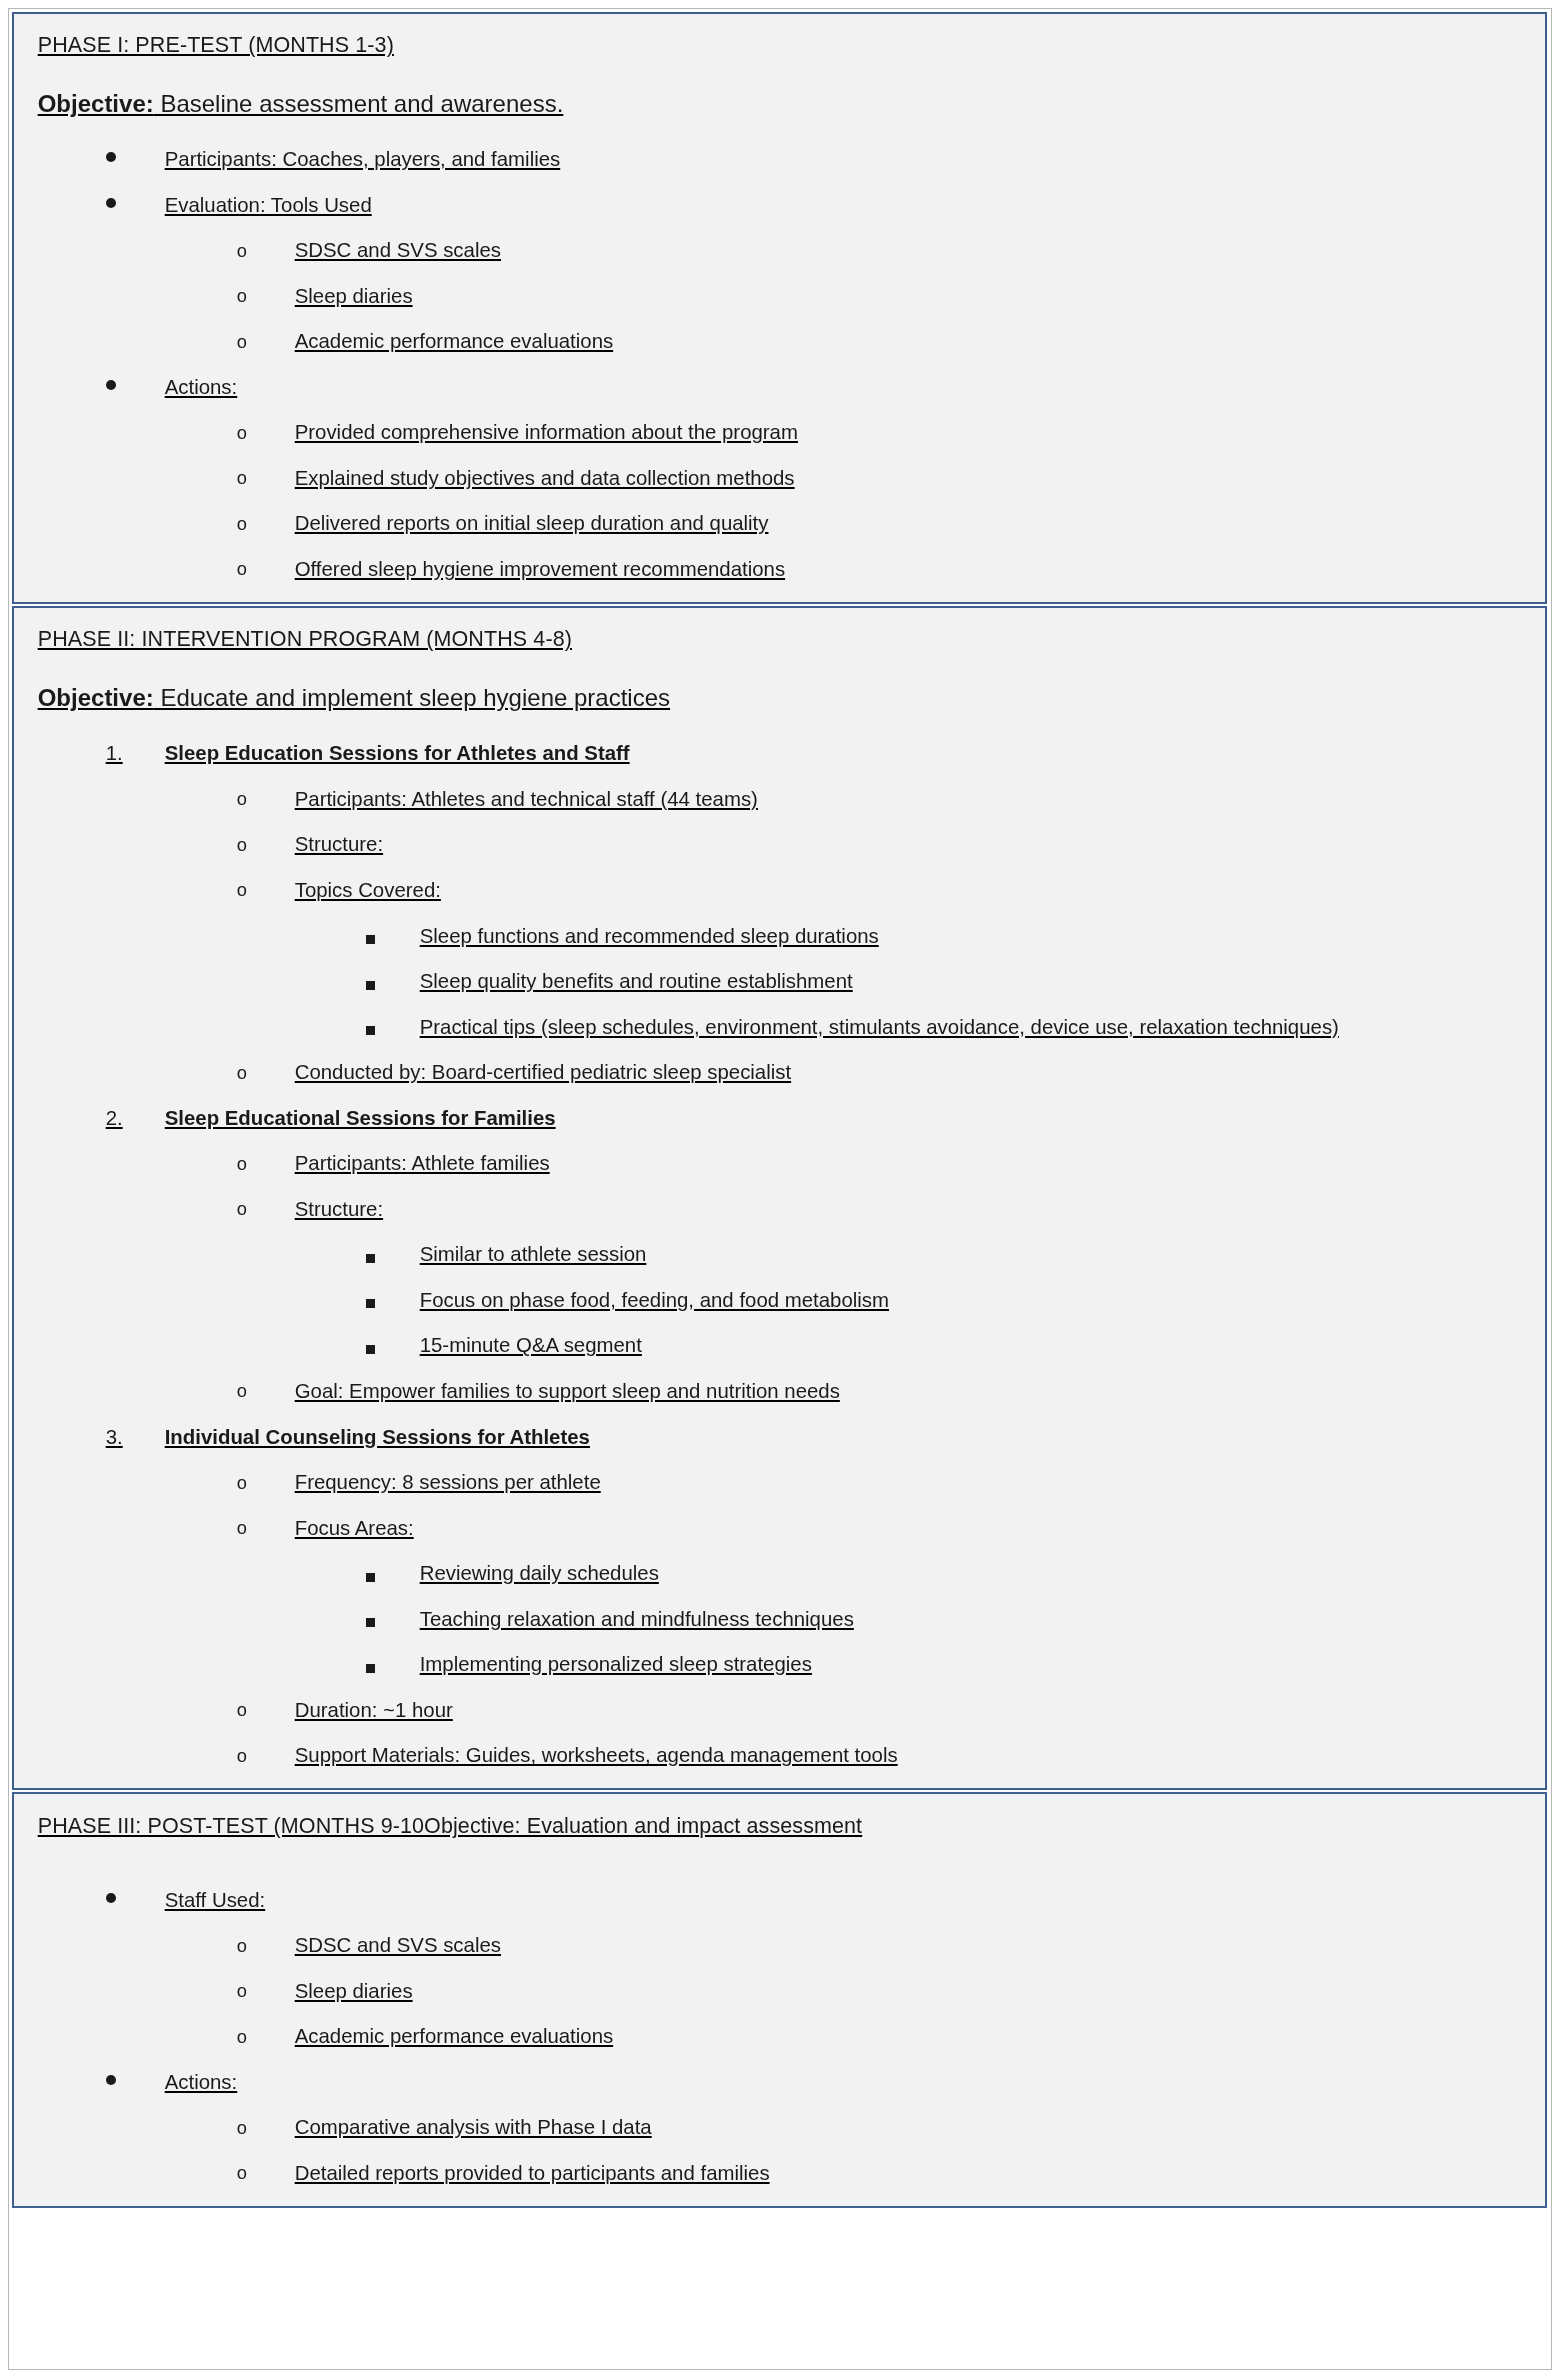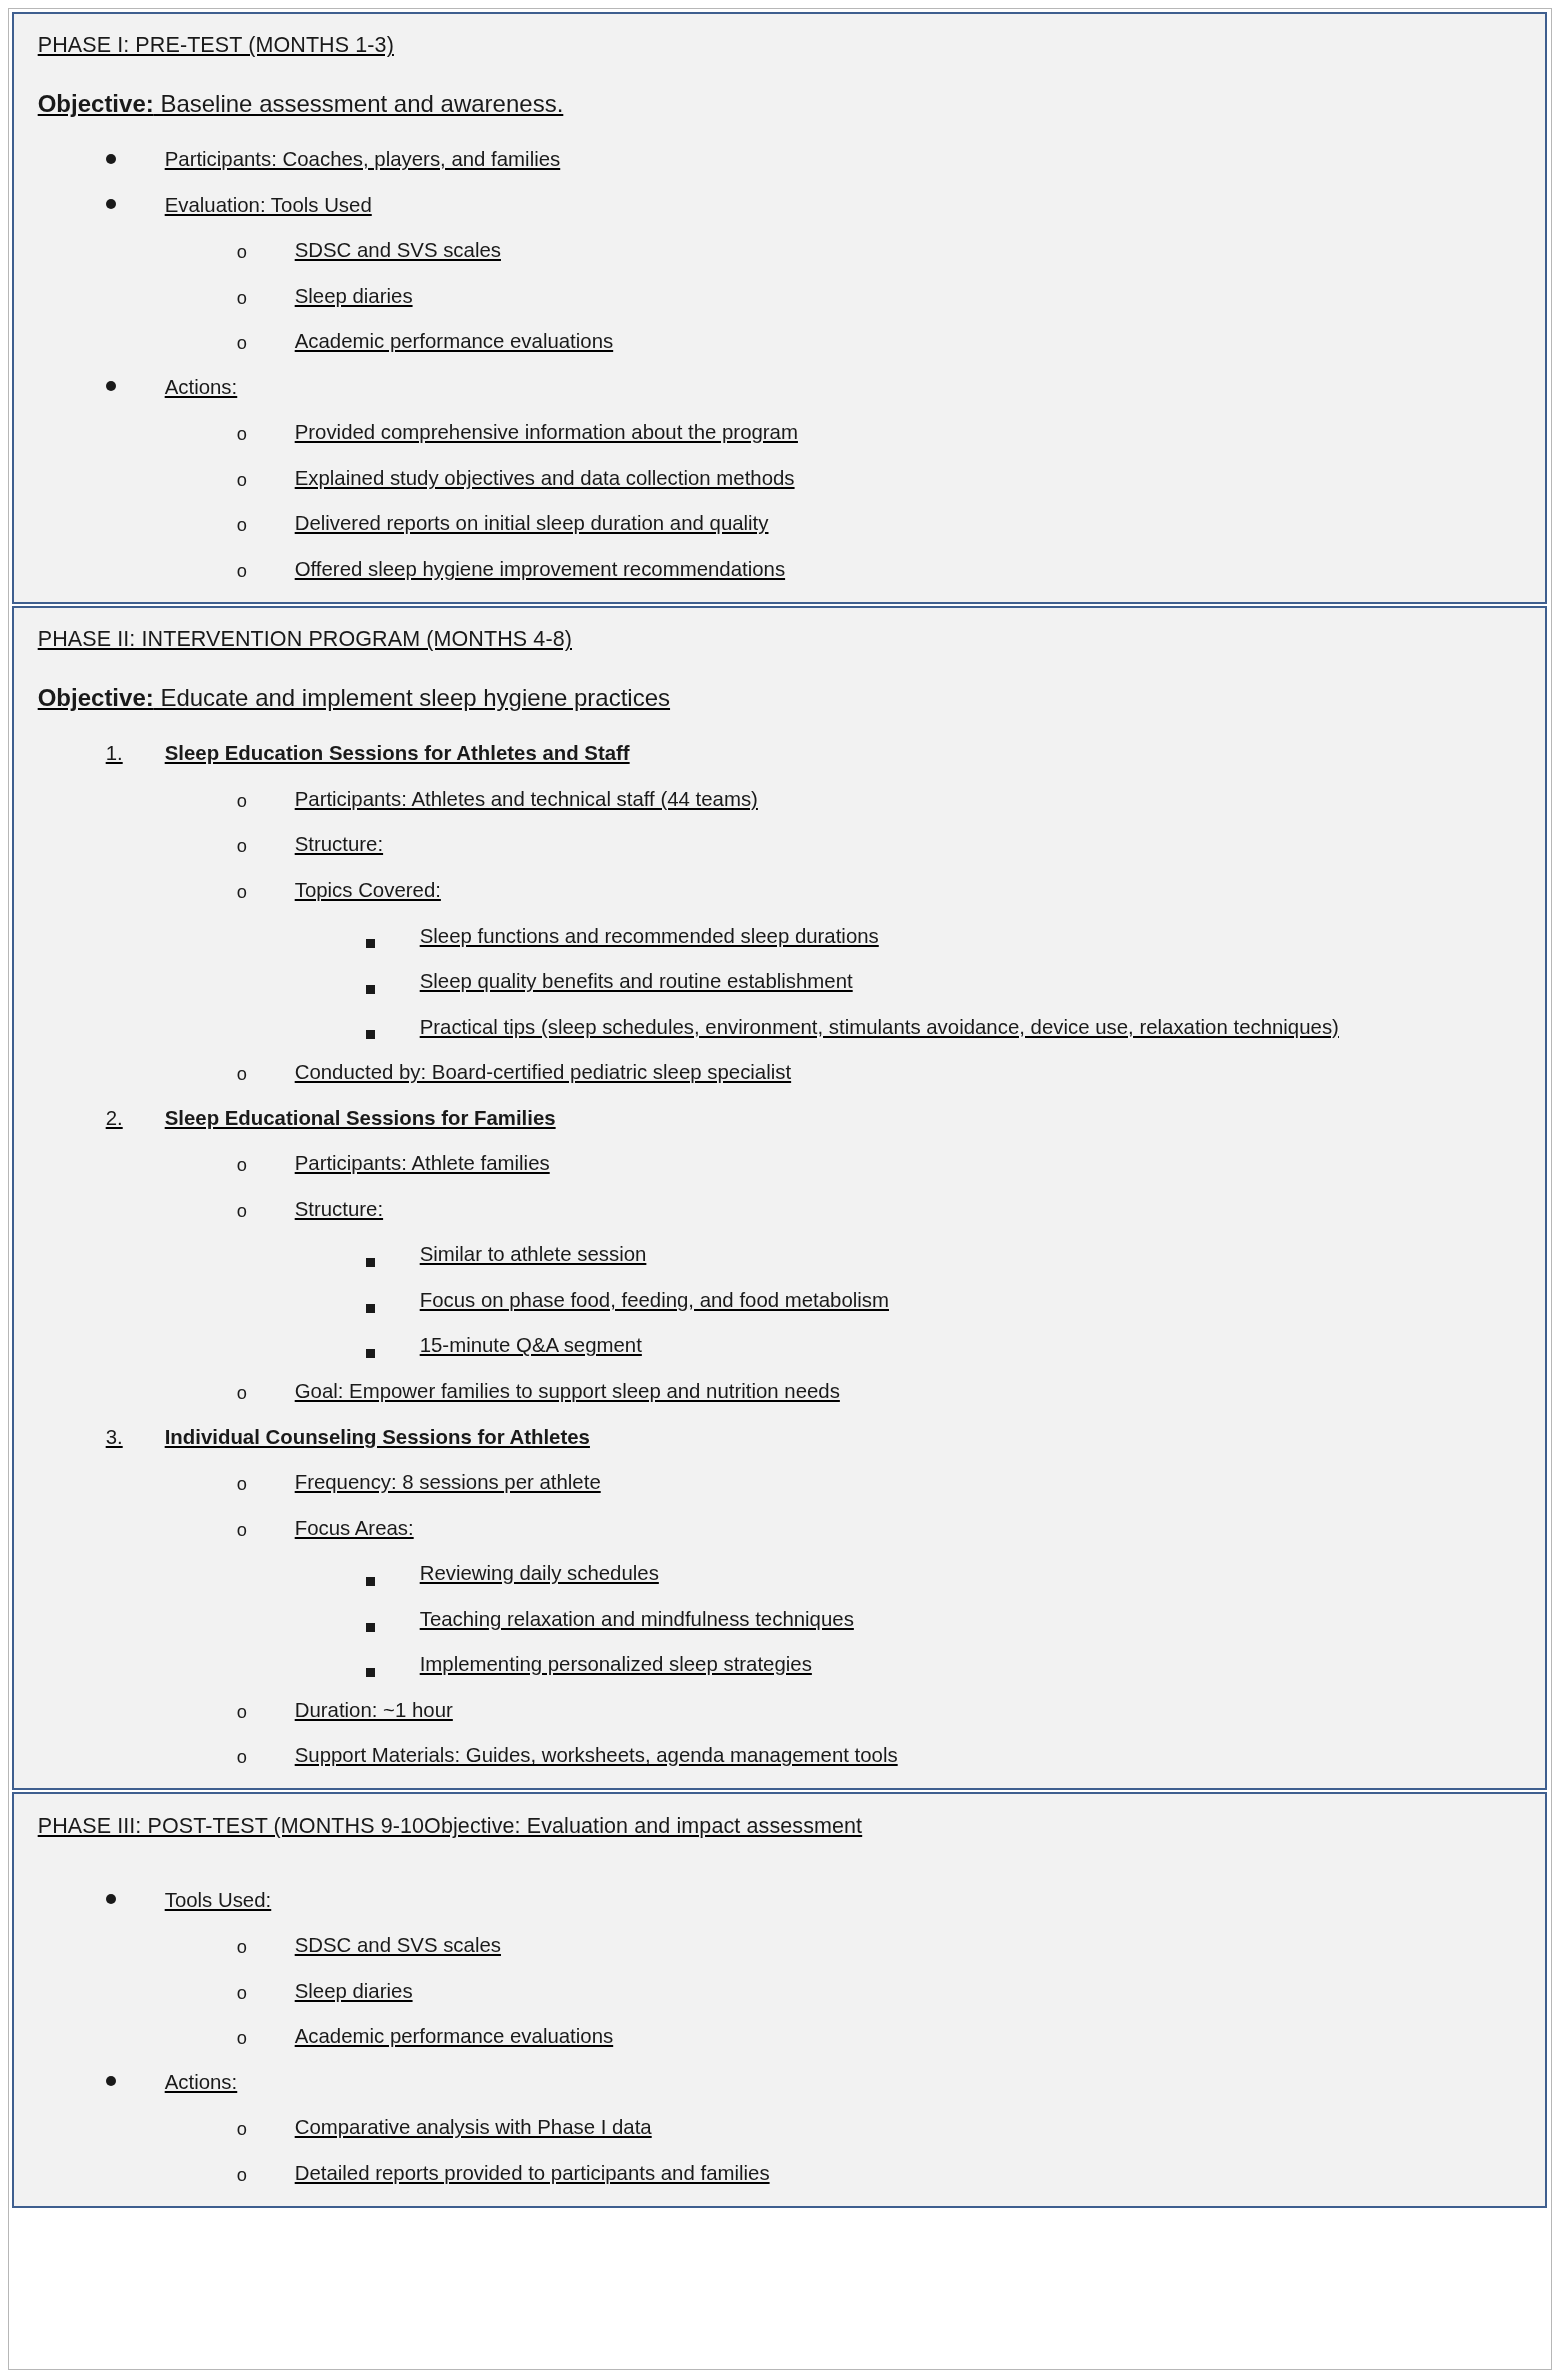--- a/index.html
+++ b/index.html
@@ -50,21 +50,21 @@
     color: #1a1a1a;
   }
   .objective-line .lbl {
     font-weight: bold;
   }
   .list-block {
     margin-top: 27px;
   }
   .row {
     display: flex;
-    align-items: flex-end;
+    align-items: center;
     font-size: 20.4px;
     line-height: 1.35;
     color: #1a1a1a;
   }
   .row + .row {
     margin-top: 18px;
   }
   .marker {
     flex: 0 0 auto;
     text-align: left;
@@ -288,21 +288,21 @@
             <span class="txt">Support Materials: Guides, worksheets, agenda management tools</span>
           </div>
       </div>
     </div>
 
     <div class="phase-box phase3">
       <div class="phase-title">PHASE III: POST-TEST (MONTHS 9-10Objective: Evaluation and impact assessment</div>
       <div class="list-block" style="margin-top:47px;">
         <div class="row l1">
             <span class="marker"><span class="dot"></span></span>
-            <span class="txt">Tools Used:</span>
+            <span class="txt">Staff Used:</span>
           </div>
         <div class="row l2">
             <span class="marker"><span class="circ">o</span></span>
             <span class="txt">SDSC and SVS scales</span>
           </div>
         <div class="row l2">
             <span class="marker"><span class="circ">o</span></span>
             <span class="txt">Sleep diaries</span>
           </div>
         <div class="row l2">

